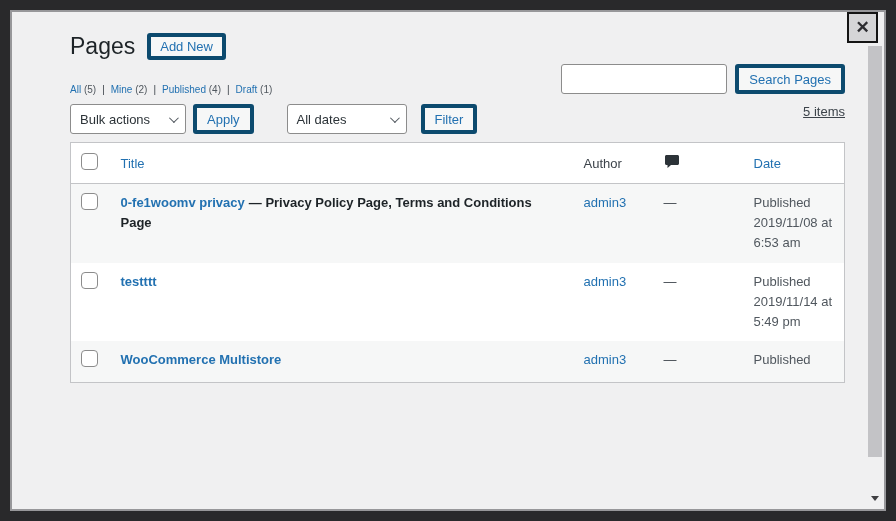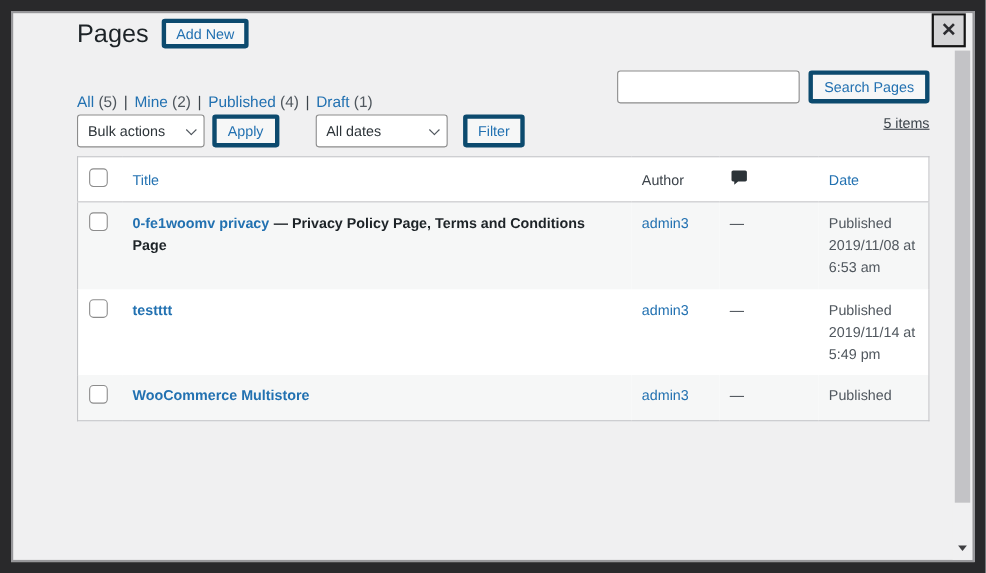--- a/index.html
+++ b/index.html
@@ -27,32 +27,32 @@
   
   .scrollbar { position:absolute; right:0; top:0; bottom:0; width:18px; background:#f0f0f1; }
   .scrollbar .thumb { position:absolute; left:2px; right:2px; top:34px; bottom:52px; background:#c3c3c6; }
   .scrollbar .down-arrow {
     position:absolute; left:5px; bottom:8px; width:0; height:0;
     border-left:4px solid transparent; border-right:4px solid transparent;
     border-top:5px solid #3f3f42;
   }
 
   
-  .page-header { position:absolute; left:58px; top:4px; display:flex; align-items:center; }
+  .page-header { position:absolute; left:58px; top:20px; display:flex; align-items:center; }
   h1.page-title { margin:0; font-size:23px; font-weight:400; color:#1d2327; line-height:1.3; }
   .btn-secondary {
     display:inline-flex; align-items:center; justify-content:center;
     border:4px solid #0c4a6e; color:#2271b1; background:#f6f7f7;
     font-size:13px; border-radius:3px; height:30px; padding:0 10px;
     cursor:pointer; font-family:inherit; white-space:nowrap;
   }
   .add-new { margin-left:12px; height:27px; padding:0 9px; }
 
   
-  .views { position:absolute; left:58px; top:72px; font-size:14px; color:#50575e; }
+  .views { position:absolute; left:58px; top:72px; font-size:10px; color:#50575e; }
   .views a { color:#2271b1; text-decoration:none; cursor:pointer; }
   .views .count { color:#50575e; }
   .views .sep { color:#3c434a; margin:0 6px; }
 
   
   .search { position:absolute; right:21px; top:52px; display:flex; align-items:center; }
   .search input {
     width:166px; height:30px; border:1px solid #8c8c8c; border-radius:3px;
     background:#fff; padding:0 8px; font-size:13px; font-family:inherit; color:#2c3338;
   }

